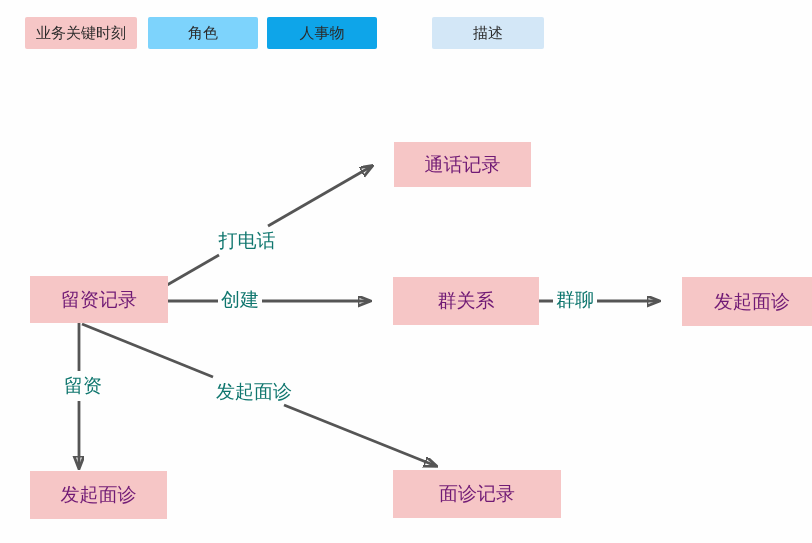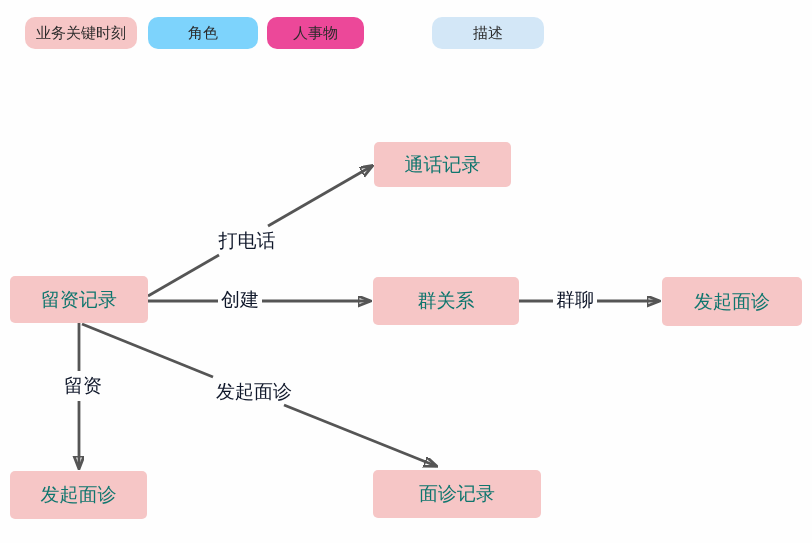--- a/index.html
+++ b/index.html
@@ -2,46 +2,46 @@
 <html><head>
 <meta charset="utf-8">
 <style>
   html,body{margin:0;padding:0;}
   body{
     width:812px;height:543px;position:relative;overflow:hidden;
     background:#fefefe;color:#2b2b2b;
     font-family:"Liberation Sans","DejaVu Sans",sans-serif;
   }
   .legend-item{
-    position:absolute;top:17px;height:32px;border-radius:10px;
+    position:absolute;top:17px;height:32px;border-radius:2px;
     display:flex;align-items:center;justify-content:center;
     font-size:15px;color:#2b2b2b;
   }
   .node{
-    position:absolute;border-radius:5px;
+    position:absolute;border-radius:0;
     display:flex;align-items:center;justify-content:center;
-    font-size:19px;color:#0f766e;white-space:nowrap;
+    font-size:19px;color:#701a75;white-space:nowrap;margin-left:20px;
   }
   .edge-label{
     position:absolute;transform:translate(-50%,-50%);
     background:#fefefe;padding:2px 3px;
-    font-size:19px;color:#0f172a;white-space:nowrap;z-index:3;
+    font-size:19px;color:#0f766e;white-space:nowrap;z-index:3;
   }
   svg.edges{position:absolute;left:0;top:0;z-index:1;}
   .node{z-index:2;}
   .legend-item{z-index:2;}
   svg.edges path{stroke:#555555;stroke-width:2.8;fill:none;}
 </style>
 </head>
 <body>
 
 <div>
   <div class="legend-item" style="left: 25px; width: 112px; background-color: rgb(246, 198, 198);">业务关键时刻</div>
   <div class="legend-item" style="left: 148px; width: 110px; background-color: #7dd3fc;">角色</div>
-  <div class="legend-item" style="left: 267px; width: 97px; background-color: #ec4899;">人事物</div>
+  <div class="legend-item" style="left: 267px; width: 110px; background-color: #0ea5e9;">人事物</div>
   <div class="legend-item" style="left: 388px; width: 112px; background-color: rgb(211, 231, 247); margin-left: 44px;">描述</div>
 </div>
 
 <svg class="edges" width="812" height="543" viewBox="0 0 812 543">
   <defs>
     <marker id="arrow" markerWidth="14" markerHeight="12" refX="12" refY="5" orient="auto" markerUnits="userSpaceOnUse">
       <path d="M0,0 L13,5 L0,10 Z" fill="#555555" stroke="none"></path>
     </marker>
   </defs>
 

